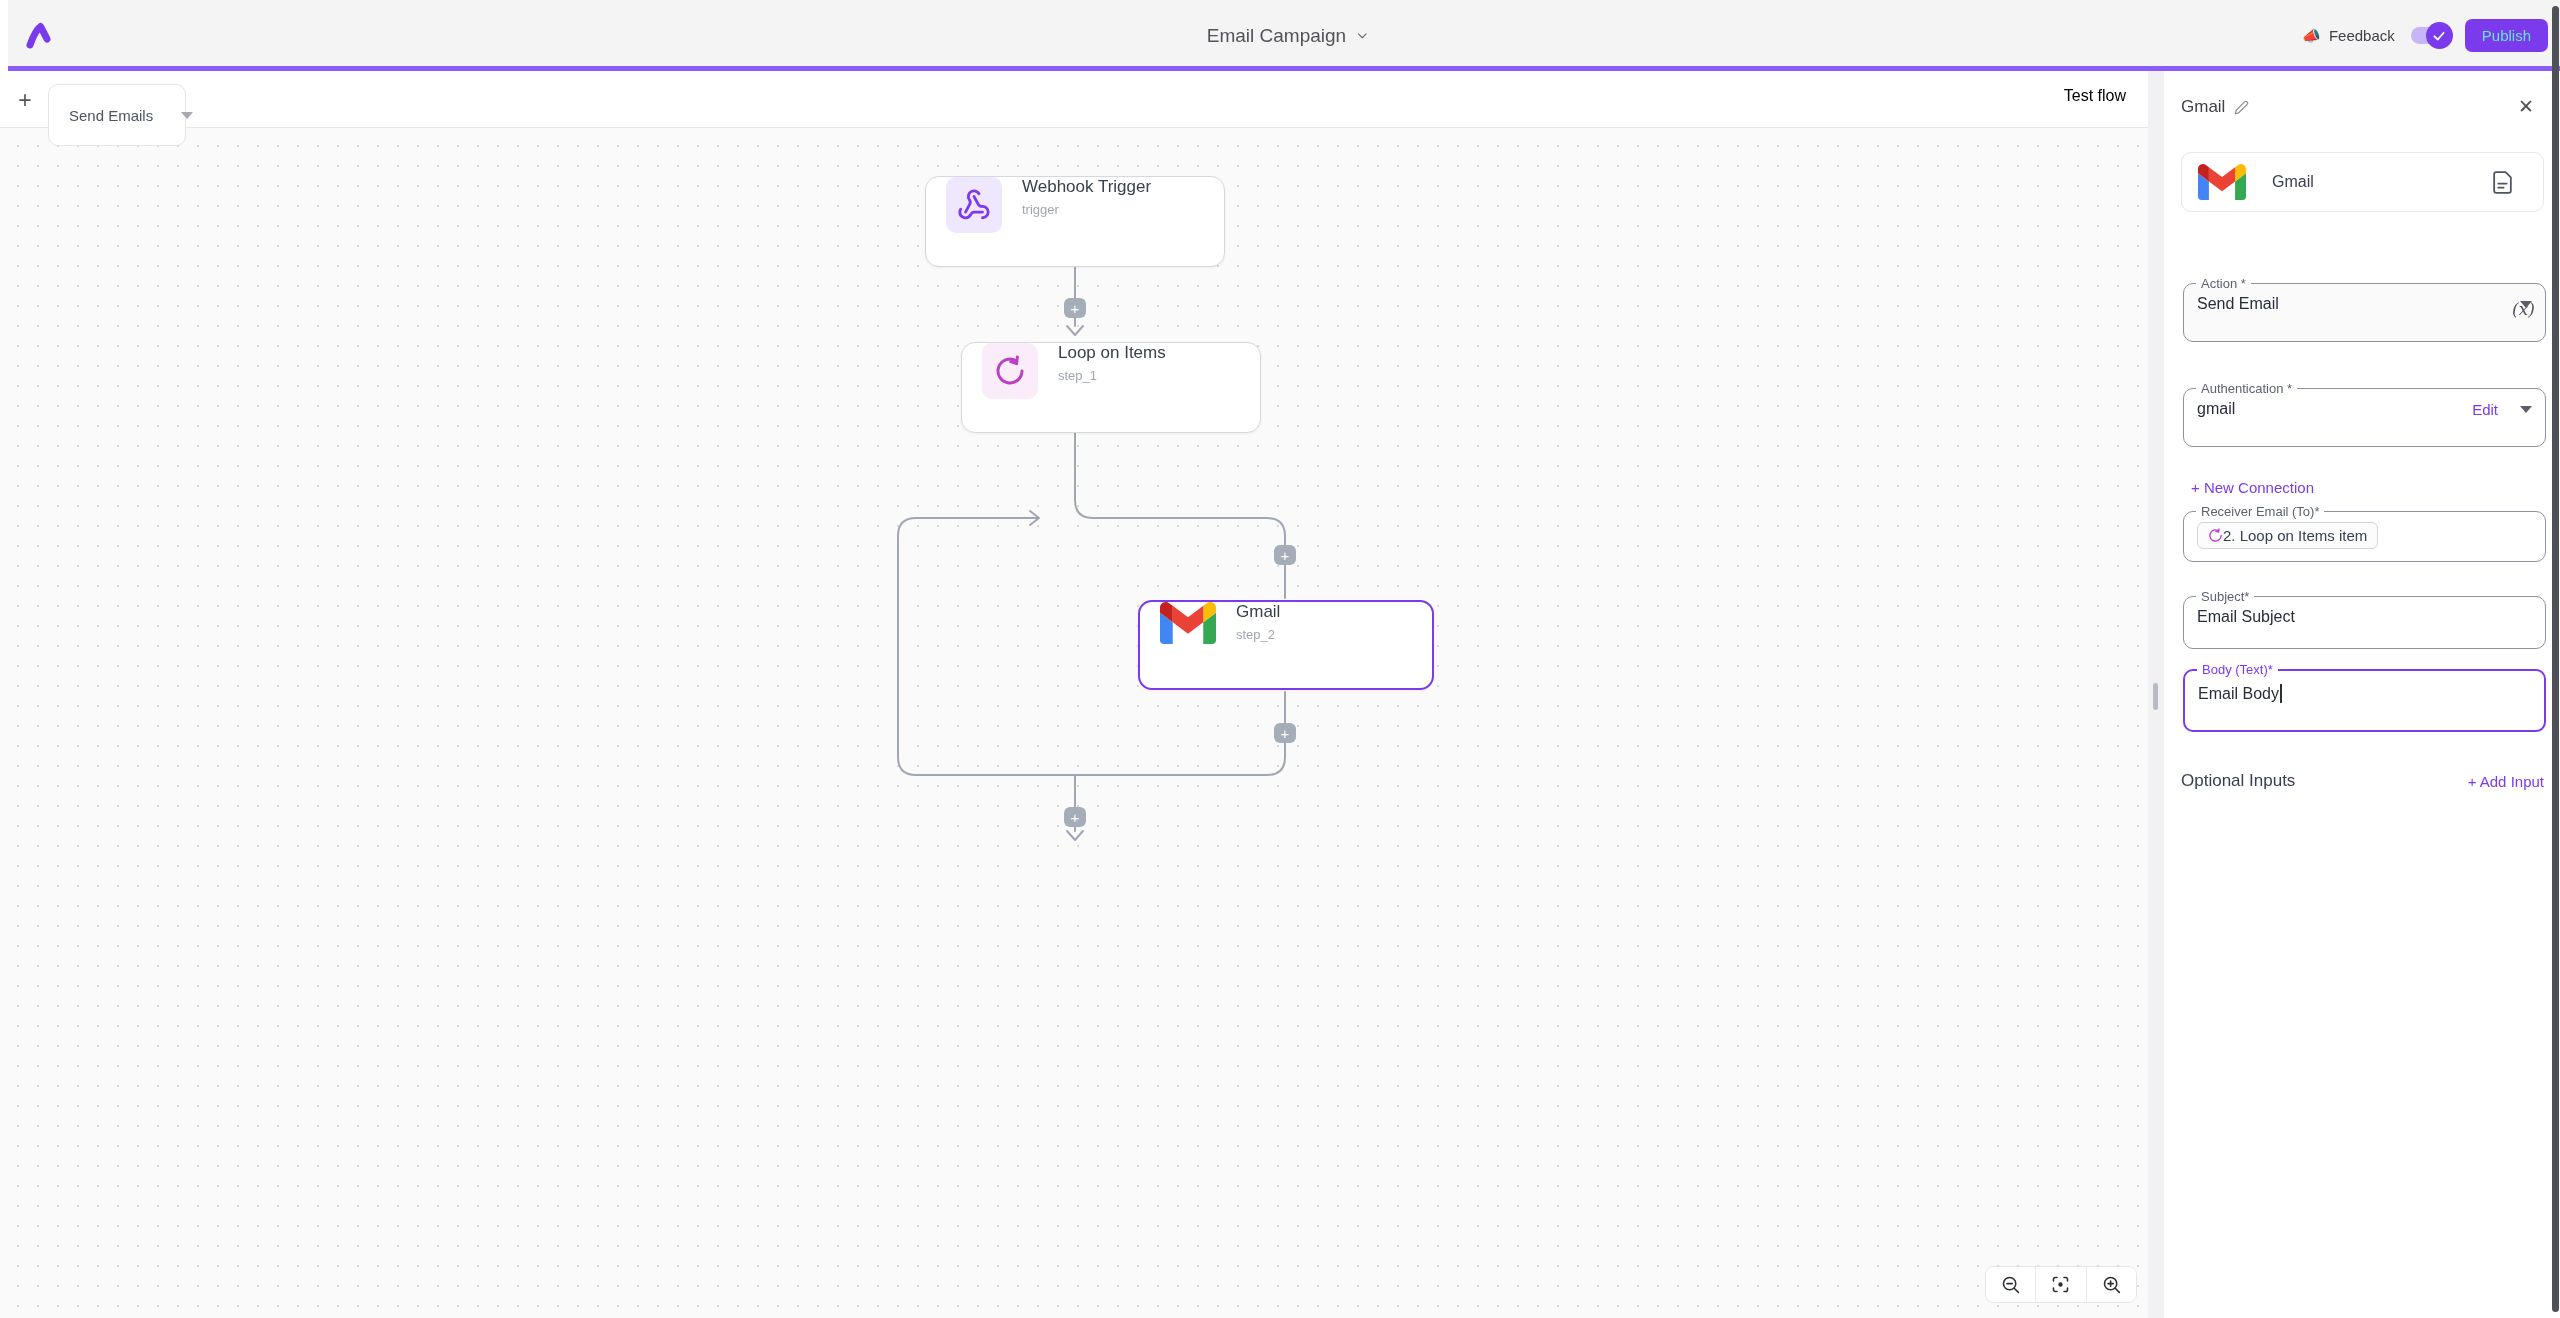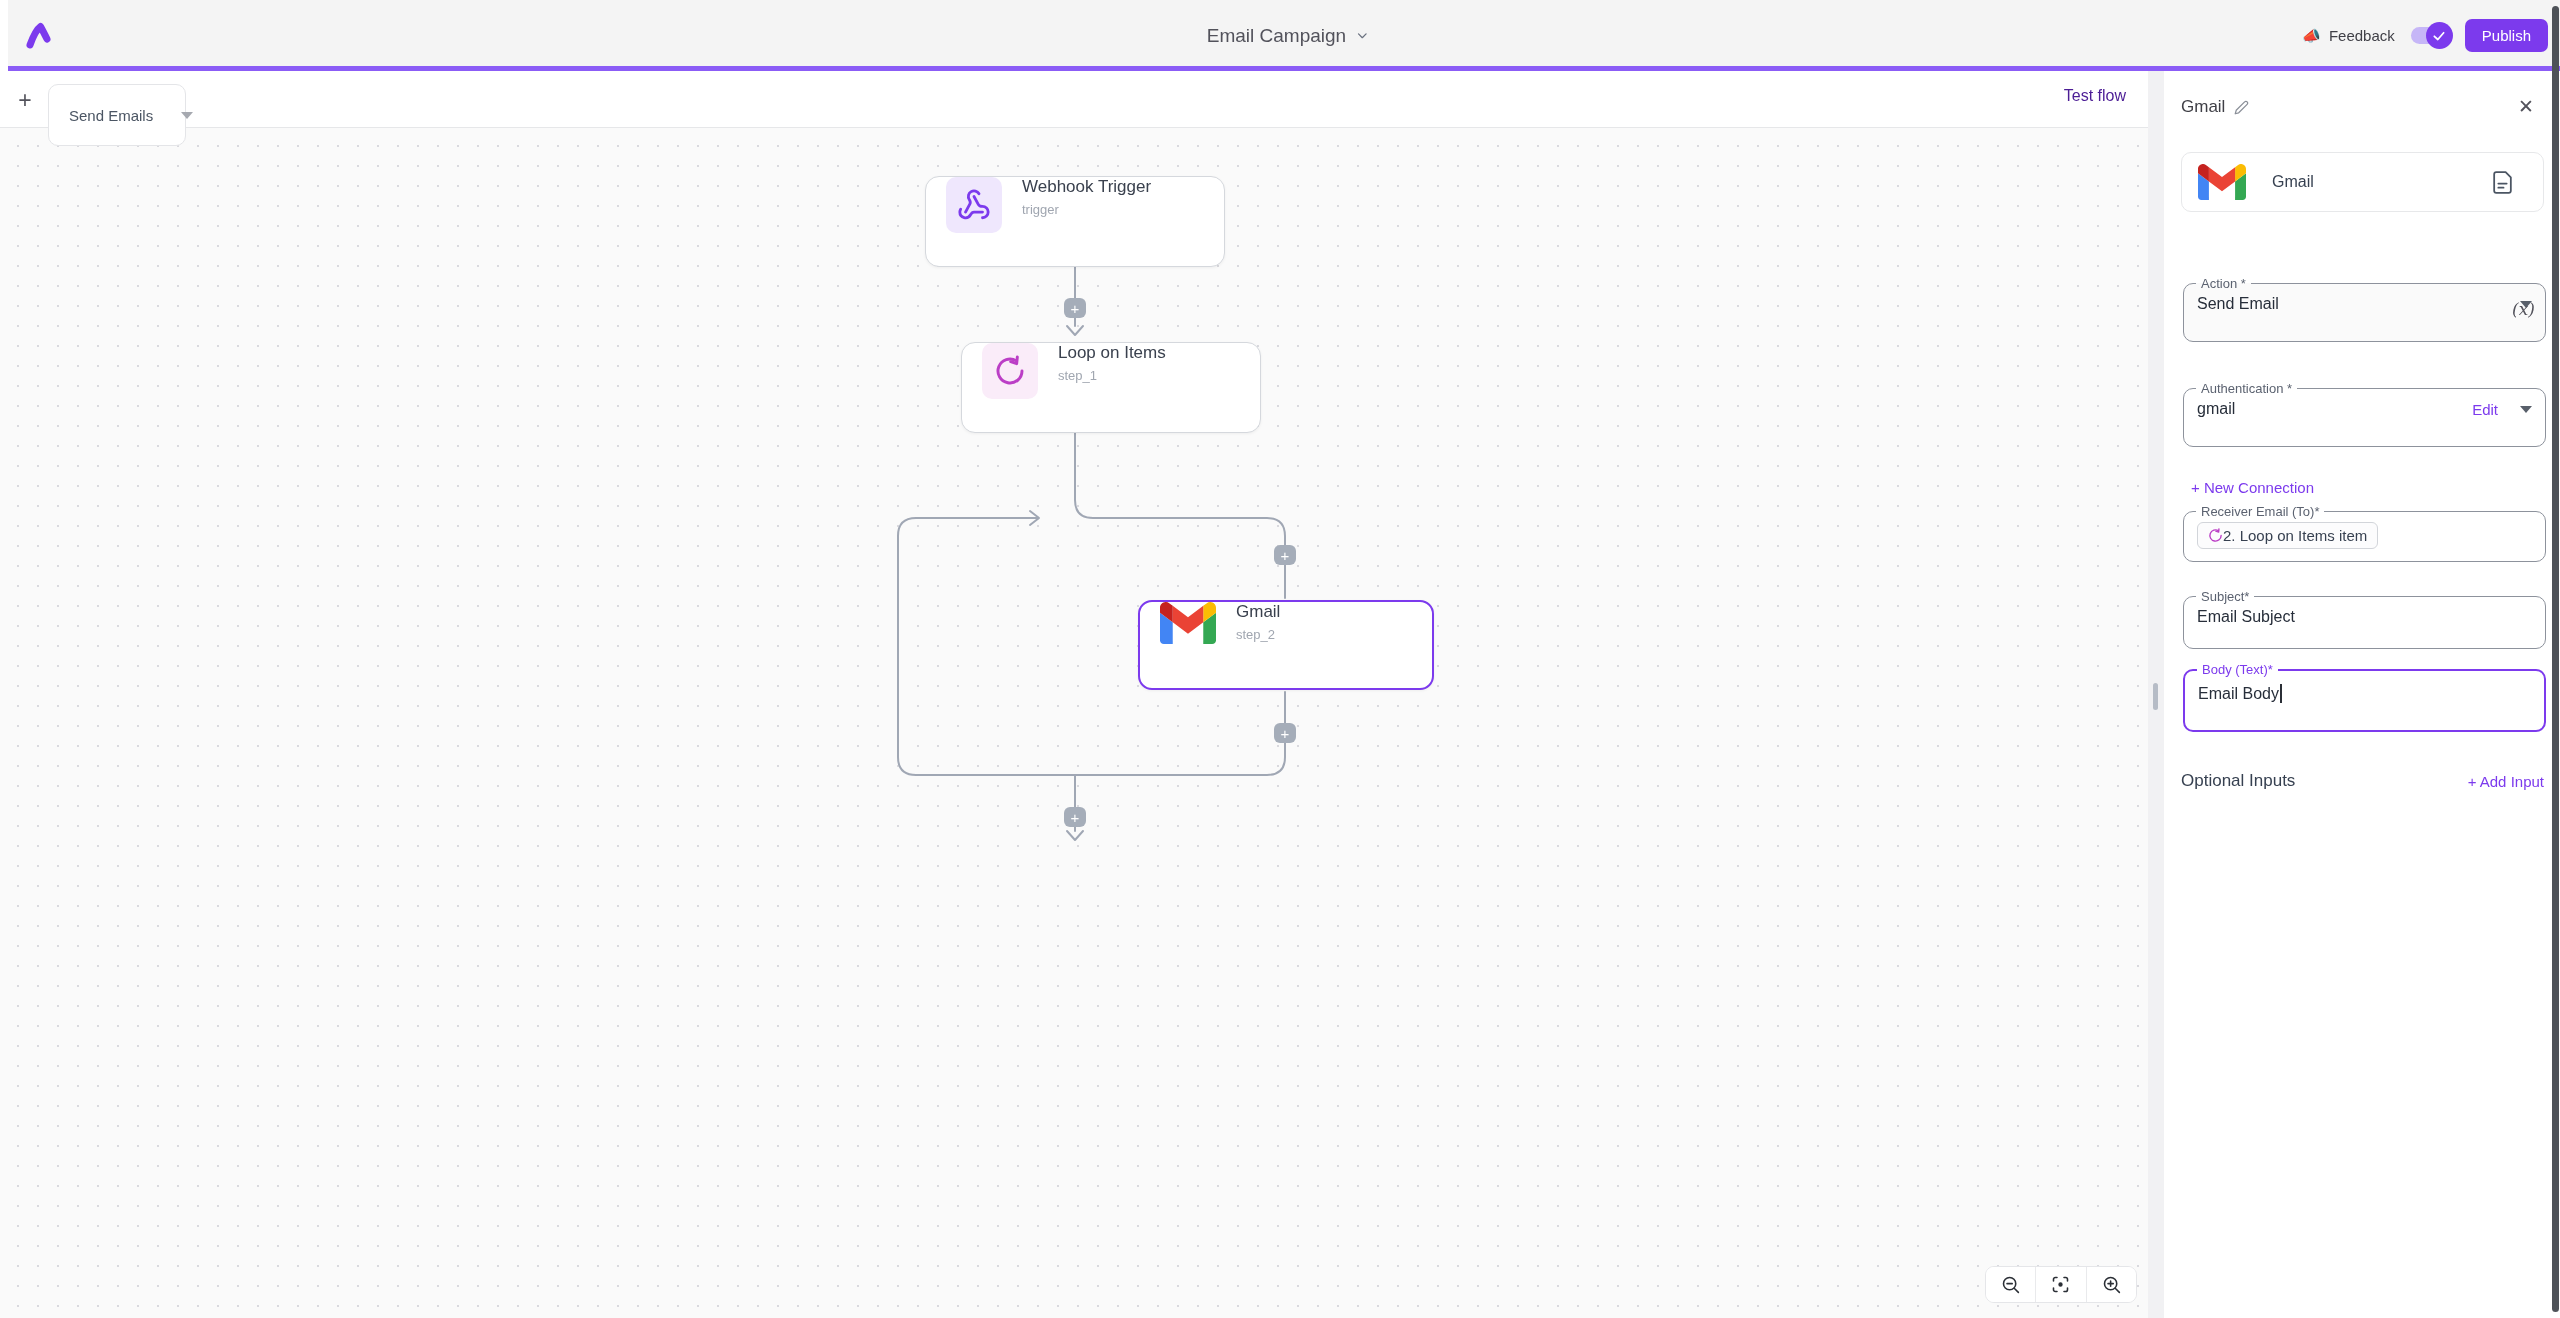--- a/index.html
+++ b/index.html
@@ -10,29 +10,29 @@
   .topbar { position:absolute; left:8px; top:0; width:2560px; height:71px;
             background:#f4f4f4; border-bottom:5px solid #8b5cf6; z-index:30; }
   .logo { position:absolute; left:16px; top:20px; width:30px; height:30px; }
   .tb-title { position:absolute; left:50%; top:0; height:71px; transform:translateX(-50%);
               display:flex; align-items:center; gap:10px; color:#52525b; font-size:19px; cursor:pointer; }
   .tb-right { position:absolute; right:20px; top:0; height:71px; display:flex; align-items:center; gap:16px; }
   .fb { display:flex; align-items:center; gap:8px; font-size:15px; color:#3f3f46; cursor:pointer; }
   .toggle { position:relative; width:38px; height:17px; background:#c6b6f7; border-radius:9px; cursor:pointer; }
   .toggle .thumb { position:absolute; right:-4px; top:-5px; width:27px; height:27px;
                    background:#7c3aed; border-radius:50%; display:flex; align-items:center; justify-content:center; }
-  .btn-publish { background:#7c3aed; color:#ffffff; font-size:15px; border:none; border-radius:7px;
+  .btn-publish { background:#7c3aed; color:#5eead4; font-size:15px; border:none; border-radius:7px;
                  padding:8px 17px; cursor:pointer; }
 
   
   .canvas-header { position:absolute; left:0; top:71px; width:2148px; height:57px; background:#fff;
                    border-bottom:1px solid #e6e7e9; z-index:10; }
   .hdr-plus { position:absolute; left:10px; top:14px; width:30px; height:30px; font-size:23px; color:#52525b;
               display:flex; align-items:center; justify-content:center; cursor:pointer; }
-  .test-flow { position:absolute; right:22px; top:16px; font-size:16px; color:#4c1d95; cursor:pointer; }
+  .test-flow { position:absolute; right:22px; top:16px; font-size:16px; color:#000000; cursor:pointer; }
   .flow-tab { position:absolute; left:48px; top:84px; width:138px; height:62px; background:#fff;
               border:1px solid #e4e5e8; border-radius:10px; z-index:12; display:flex; align-items:center;
               padding:0 16px 0 20px; gap:28px; cursor:pointer; }
   .flow-tab .lbl { font-size:15px; color:#4b5563; white-space:nowrap; }
   .tri-down { width:0; height:0; border-left:6px solid transparent; border-right:6px solid transparent;
               border-top:7px solid #a6a9b0; }
 
   
   .canvas { position:absolute; left:0; top:128px; width:2148px; height:1190px; background:#fafafa;
             background-image:radial-gradient(circle,#d9d9de 1.3px,transparent 1.5px);

